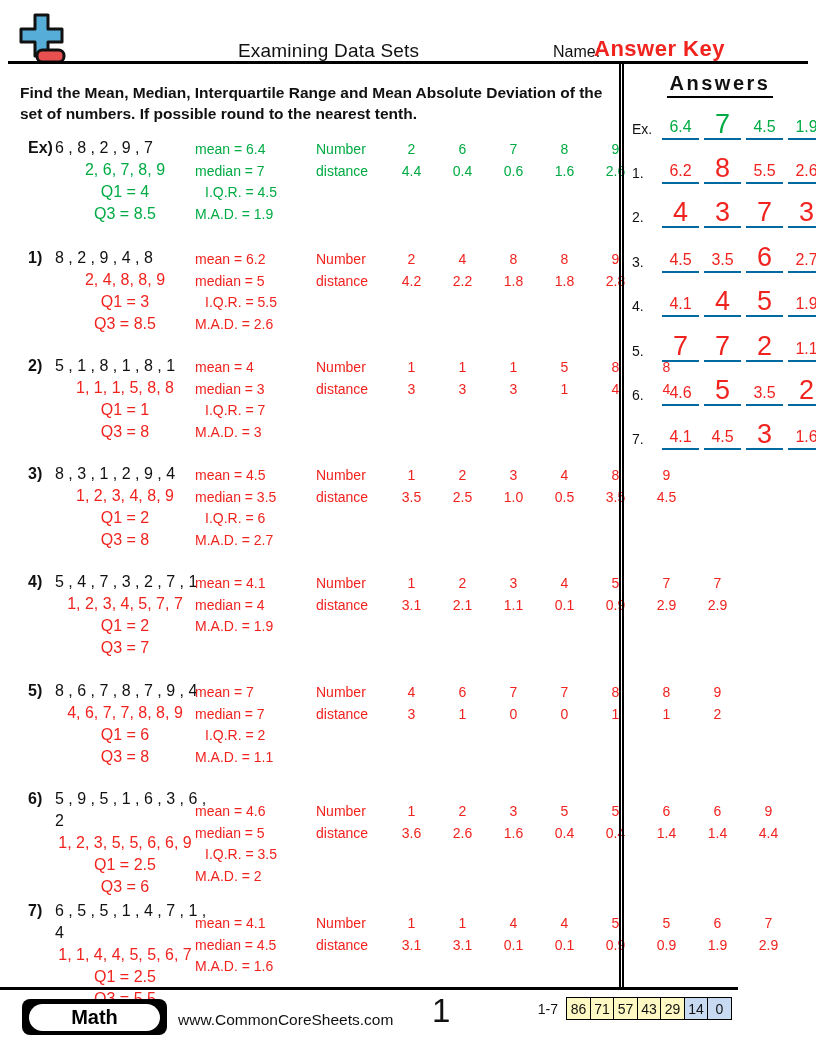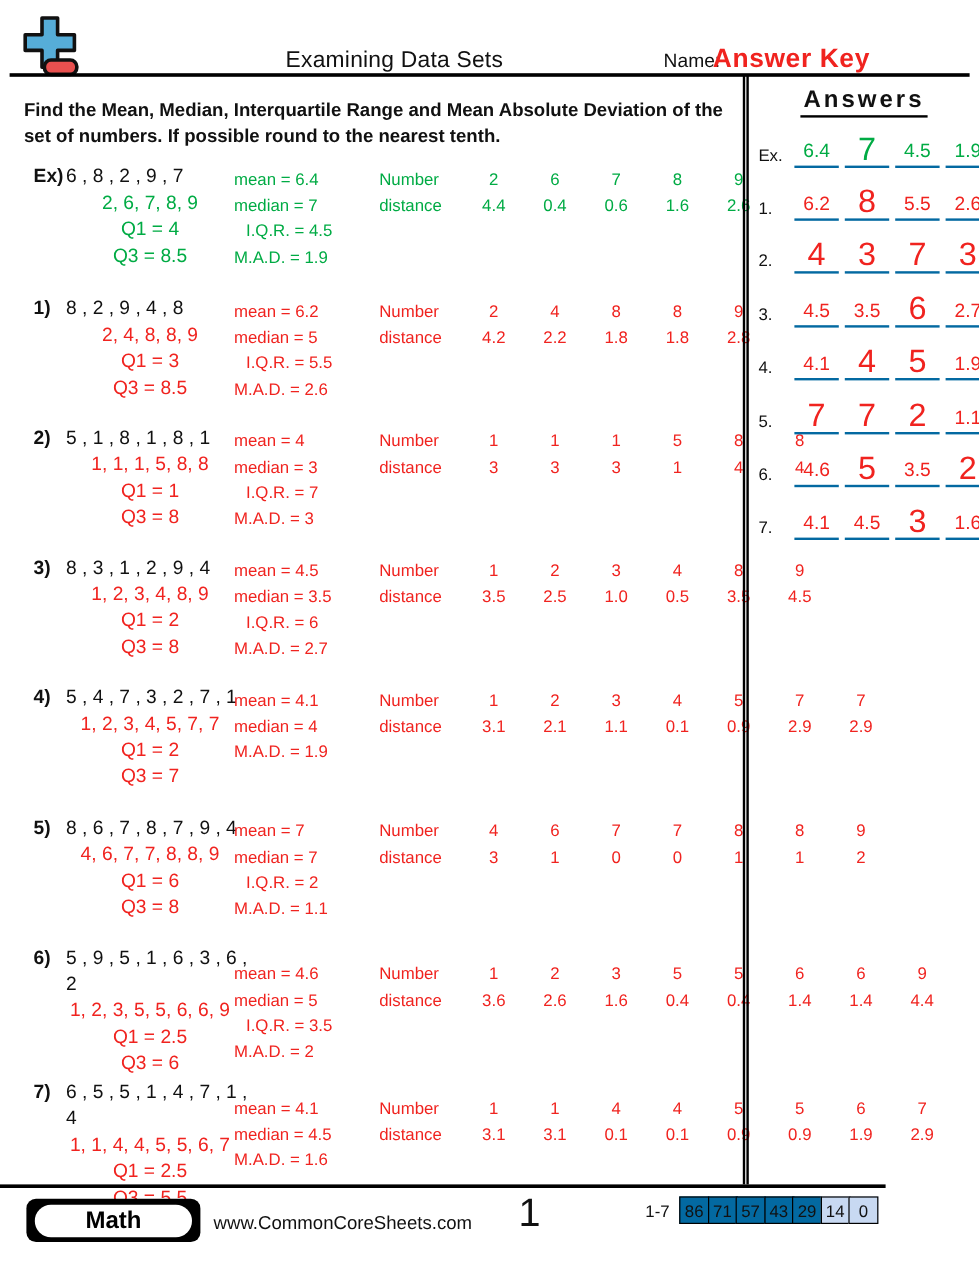--- a/index.html
+++ b/index.html
@@ -45,21 +45,21 @@
 
   
   .footer { position:absolute; top:987px; left:0; width:738px; height:69px; border-top:3px solid #000; }
   .badge { position:absolute; left:22px; top:9px; width:145px; height:36px; background:#000; border-radius:8px; display:flex; align-items:center; justify-content:center; }
   .badge-inner { width:131px; height:27px; background:#fff; border-radius:14px; display:flex; align-items:center; justify-content:center; font-size:20px; font-weight:bold; color:#000; }
   .site { position:absolute; left:178px; top:21px; font-size:15.5px; }
   .page-num { position:absolute; left:432px; top:2px; font-size:33px; font-weight:normal; }
   .scorebar { position:absolute; right:6px; top:7px; display:flex; align-items:center; gap:8px; }
   .score-range { font-size:14px; }
   .scorecells { display:flex; }
-  .scell { min-width:25px; height:23px; border:1.5px solid #000; margin-left:-1.5px; display:flex; align-items:center; justify-content:center; font-size:14px; padding:0 3px; background:#0369a1; }
+  .scell { min-width:25px; height:23px; border:1.5px solid #000; margin-left:-1.5px; display:flex; align-items:center; justify-content:center; font-size:14px; padding:0 3px; background:#fef9c3; }
   .scell:first-child { margin-left:0; }
   .scell.hl { background:var(--hl); }
 </style>
 </head>
 <body>
 
 <div class="page">
 
   <div class="logo">
     <svg width="50" height="54" viewBox="0 0 50 54">

